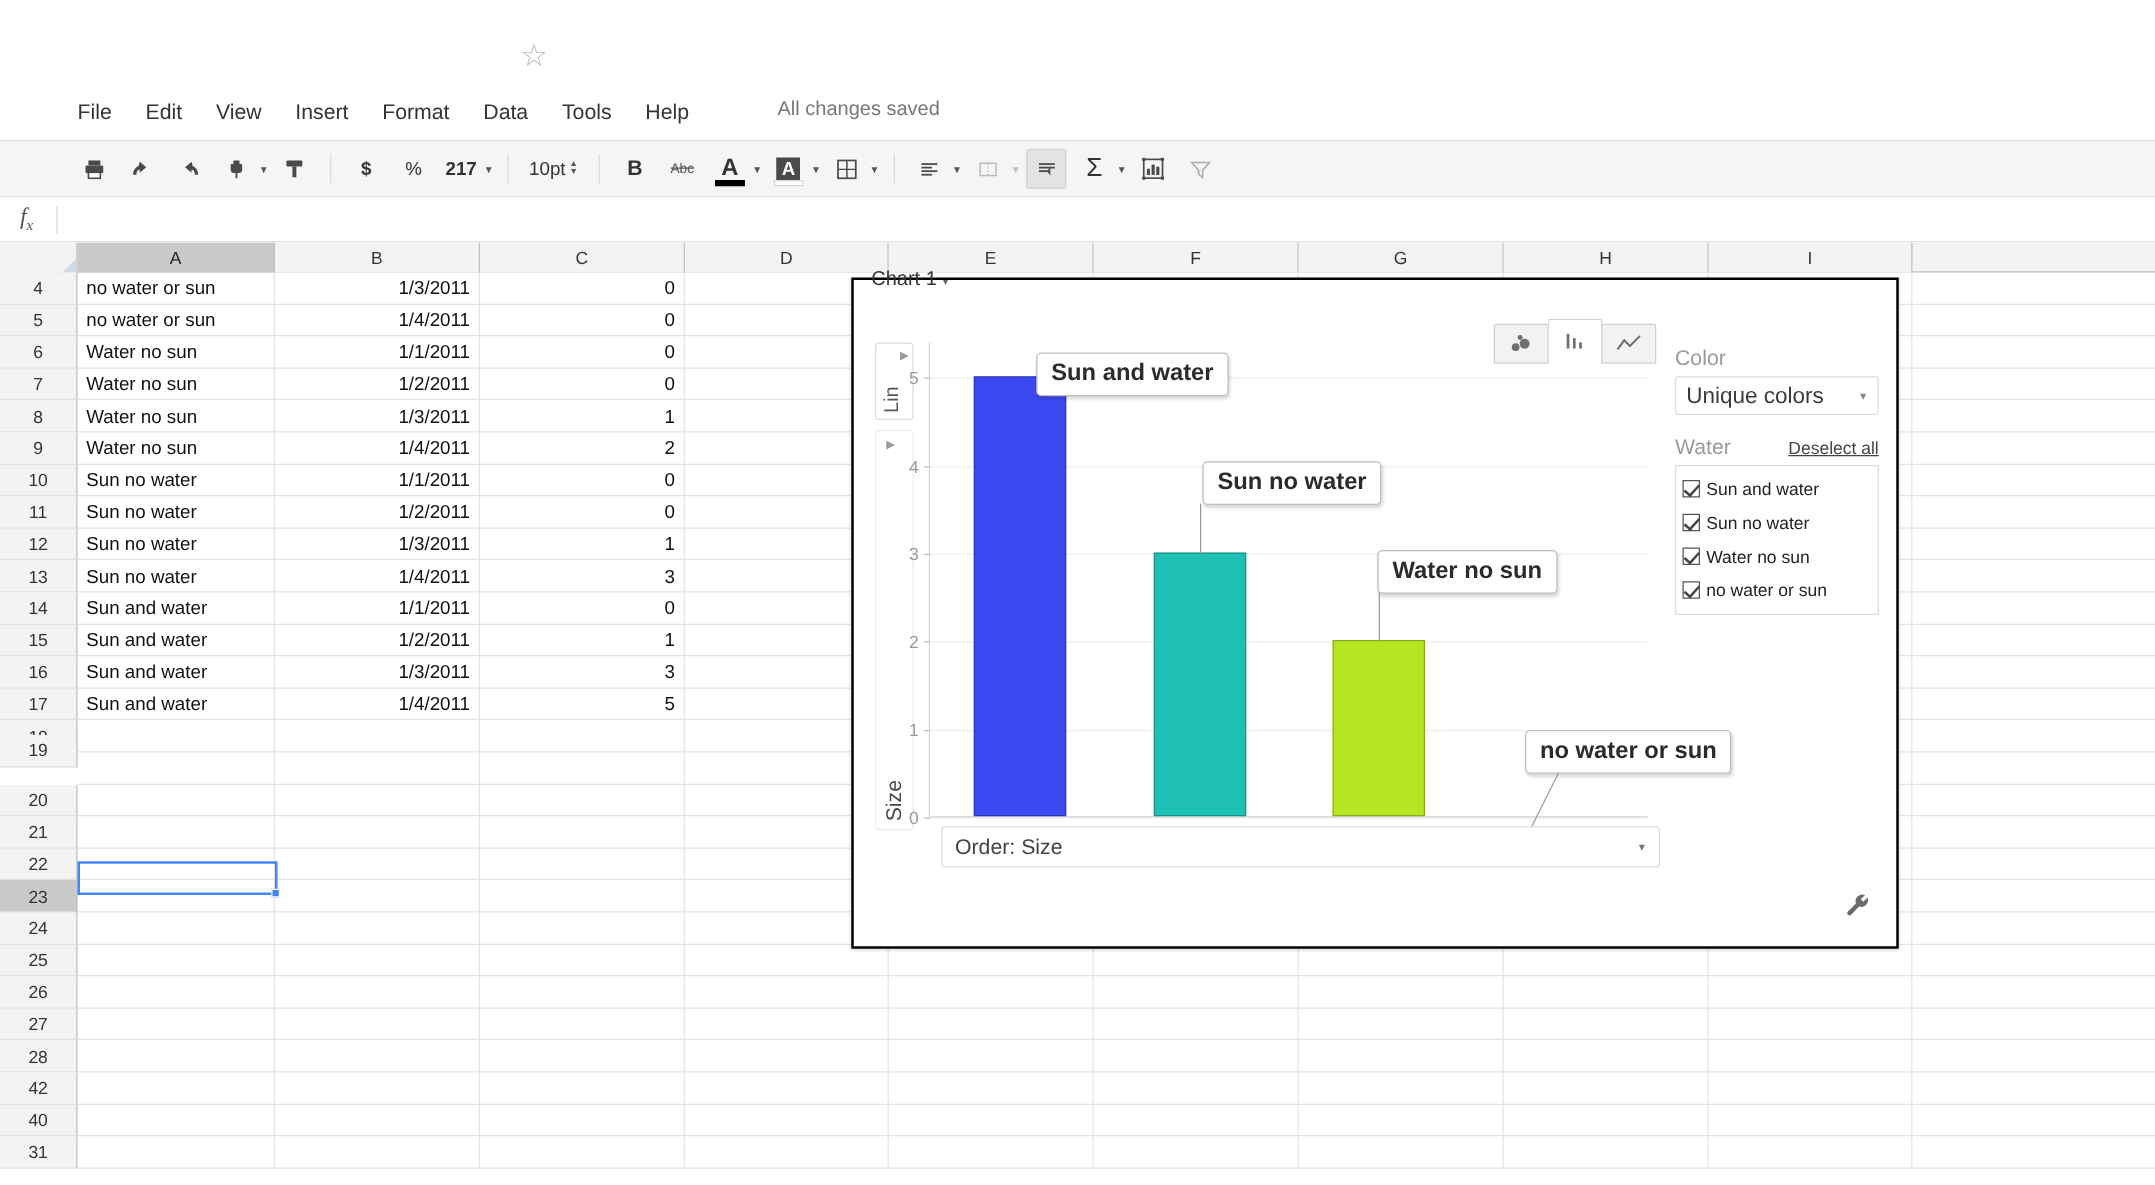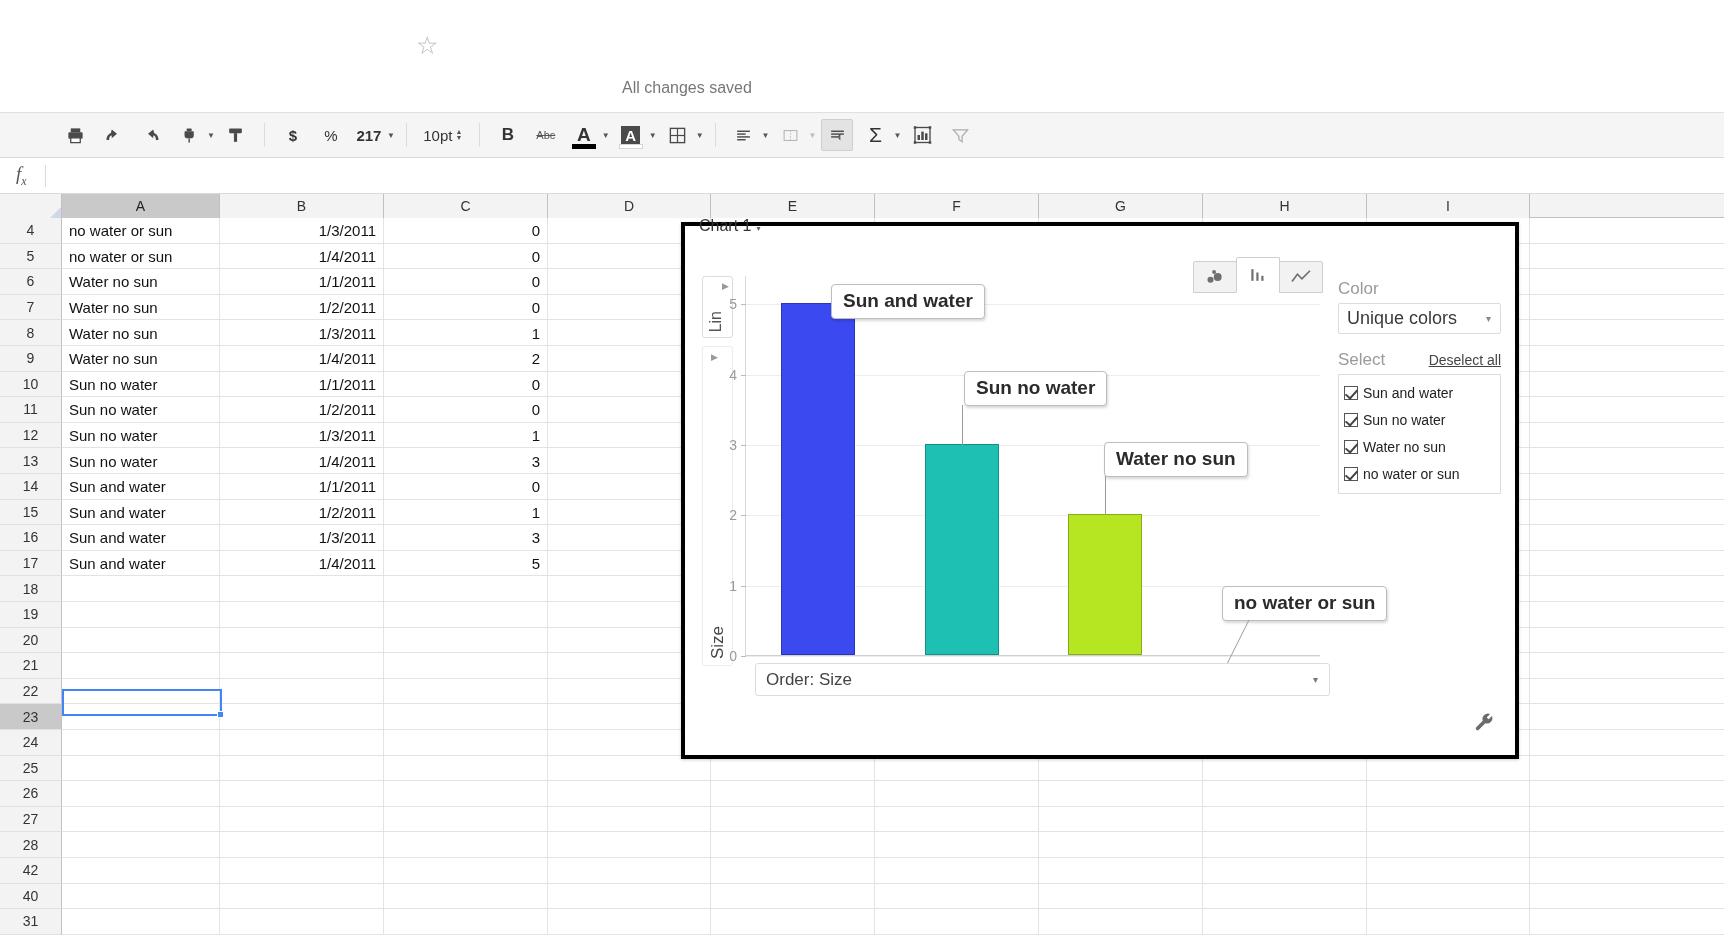--- a/index.html
+++ b/index.html
@@ -83,21 +83,21 @@
     position: absolute; border: 2px solid #4285f4; background: transparent; pointer-events: none;
   }
   .active-cell .handle {
     position: absolute; right: -4px; bottom: -4px; width: 7px; height: 7px; background: #4285f4;
     border: 1px solid #fff;
   }
 
   
   .chart-panel {
     position: absolute; left: 681px; top: 222px; width: 838px; height: 537px;
-    background: #fff; border: 4px solid #000000; box-shadow: 0 1px 3px rgba(0,0,0,.18);
+    background: #fff; border: 2px solid #000000; box-shadow: 0 1px 3px rgba(0,0,0,.18);
   }
   .chart-caption {
     position: absolute; left: 14px; top: -9px; font-size: 16px; color: #333; background: transparent;
   }
   .chart-caption .cap-arrow { font-size: 8px; color: #666; margin-left: 5px; }
 
   .type-tabs { position: absolute; right: 193px; top: 31px; display: flex; align-items: flex-end; }
   .ttab {
     width: 44px; height: 32px; border: 1px solid #cfcfcf; border-bottom: 1px solid #cfcfcf;
     background: #f2f2f2; display: flex; align-items: center; justify-content: center;
@@ -194,20 +194,30 @@
     position: absolute; right: 16px; bottom: 18px; width: 30px; height: 30px;
     display: flex; align-items: center; justify-content: center; color: #6b6b6b; font-size: 20px;
   }
   .cursor-hand { position: absolute; left: 38px; top: 30px; width: 26px; height: 34px; }
 </style>
 </head>
 <body>
 
 <div class="docs-head">
   <div class="star-icon">☆</div>
+  <div class="menubar" id="menubar">
+      <span class="mi">File</span>
+      <span class="mi">Edit</span>
+      <span class="mi">View</span>
+      <span class="mi">Insert</span>
+      <span class="mi">Format</span>
+      <span class="mi">Data</span>
+      <span class="mi">Tools</span>
+      <span class="mi">Help</span>
+    </div>
   <div class="save-state">All changes saved</div>
 </div>
 
 <div class="toolbar">
   <div style="width:56px"></div>
   <div class="tb-item">
     <svg width="19" height="19" viewBox="0 0 24 24">
         <rect x="6" y="3" width="12" height="5" fill="#4a4a4a"></rect>
         <rect x="3" y="8" width="18" height="8" rx="1.5" fill="#4a4a4a"></rect>
         <rect x="6" y="15" width="12" height="6" fill="#fff" stroke="#4a4a4a" stroke-width="1.6"></rect>
@@ -370,21 +380,21 @@
       <div class="rowhead" style="top: 152px;">9</div>
       <div class="rowhead" style="top: 177.6px;">10</div>
       <div class="rowhead" style="top: 203.2px;">11</div>
       <div class="rowhead" style="top: 228.8px;">12</div>
       <div class="rowhead" style="top: 254.4px;">13</div>
       <div class="rowhead" style="top: 280px;">14</div>
       <div class="rowhead" style="top: 305.6px;">15</div>
       <div class="rowhead" style="top: 331.2px;">16</div>
       <div class="rowhead" style="top: 356.8px;">17</div>
       <div class="rowhead" style="top: 382.4px;">18</div>
-      <div class="rowhead" style="top: 408px;">19</div>
+      <div class="rowhead" style="top: 394px;">19</div>
       <div class="rowhead" style="top: 433.6px;">20</div>
       <div class="rowhead" style="top: 459.2px;">21</div>
       <div class="rowhead" style="top: 484.8px;">22</div>
       <div class="rowhead sel" style="top: 510.4px;">23</div>
       <div class="rowhead" style="top: 536px;">24</div>
       <div class="rowhead" style="top: 561.6px;">25</div>
       <div class="rowhead" style="top: 587.2px;">26</div>
       <div class="rowhead" style="top: 612.8px;">27</div>
       <div class="rowhead" style="top: 638.4px;">28</div>
       <div class="rowhead" style="top: 664px;">42</div>
@@ -756,21 +766,21 @@
     <span class="caret">▾</span>
   </div>
 
   <div class="side-panel">
     <div class="sp-label">Color</div>
     <div class="sp-select">
       <span>Unique colors</span>
       <span class="caret">▾</span>
     </div>
     <div class="sp-row">
-      <span class="sp-label" style="margin:0">Select</span>
+      <span class="sp-label" style="margin:0">Water</span>
       <span class="sp-deselect">Deselect all</span>
     </div>
     <div class="sp-list" id="sp-list">
         <div class="sp-item">
           <span class="cb"></span>
           <span>Sun and water</span>
         </div>
         <div class="sp-item">
           <span class="cb"></span>
           <span>Sun no water</span>

